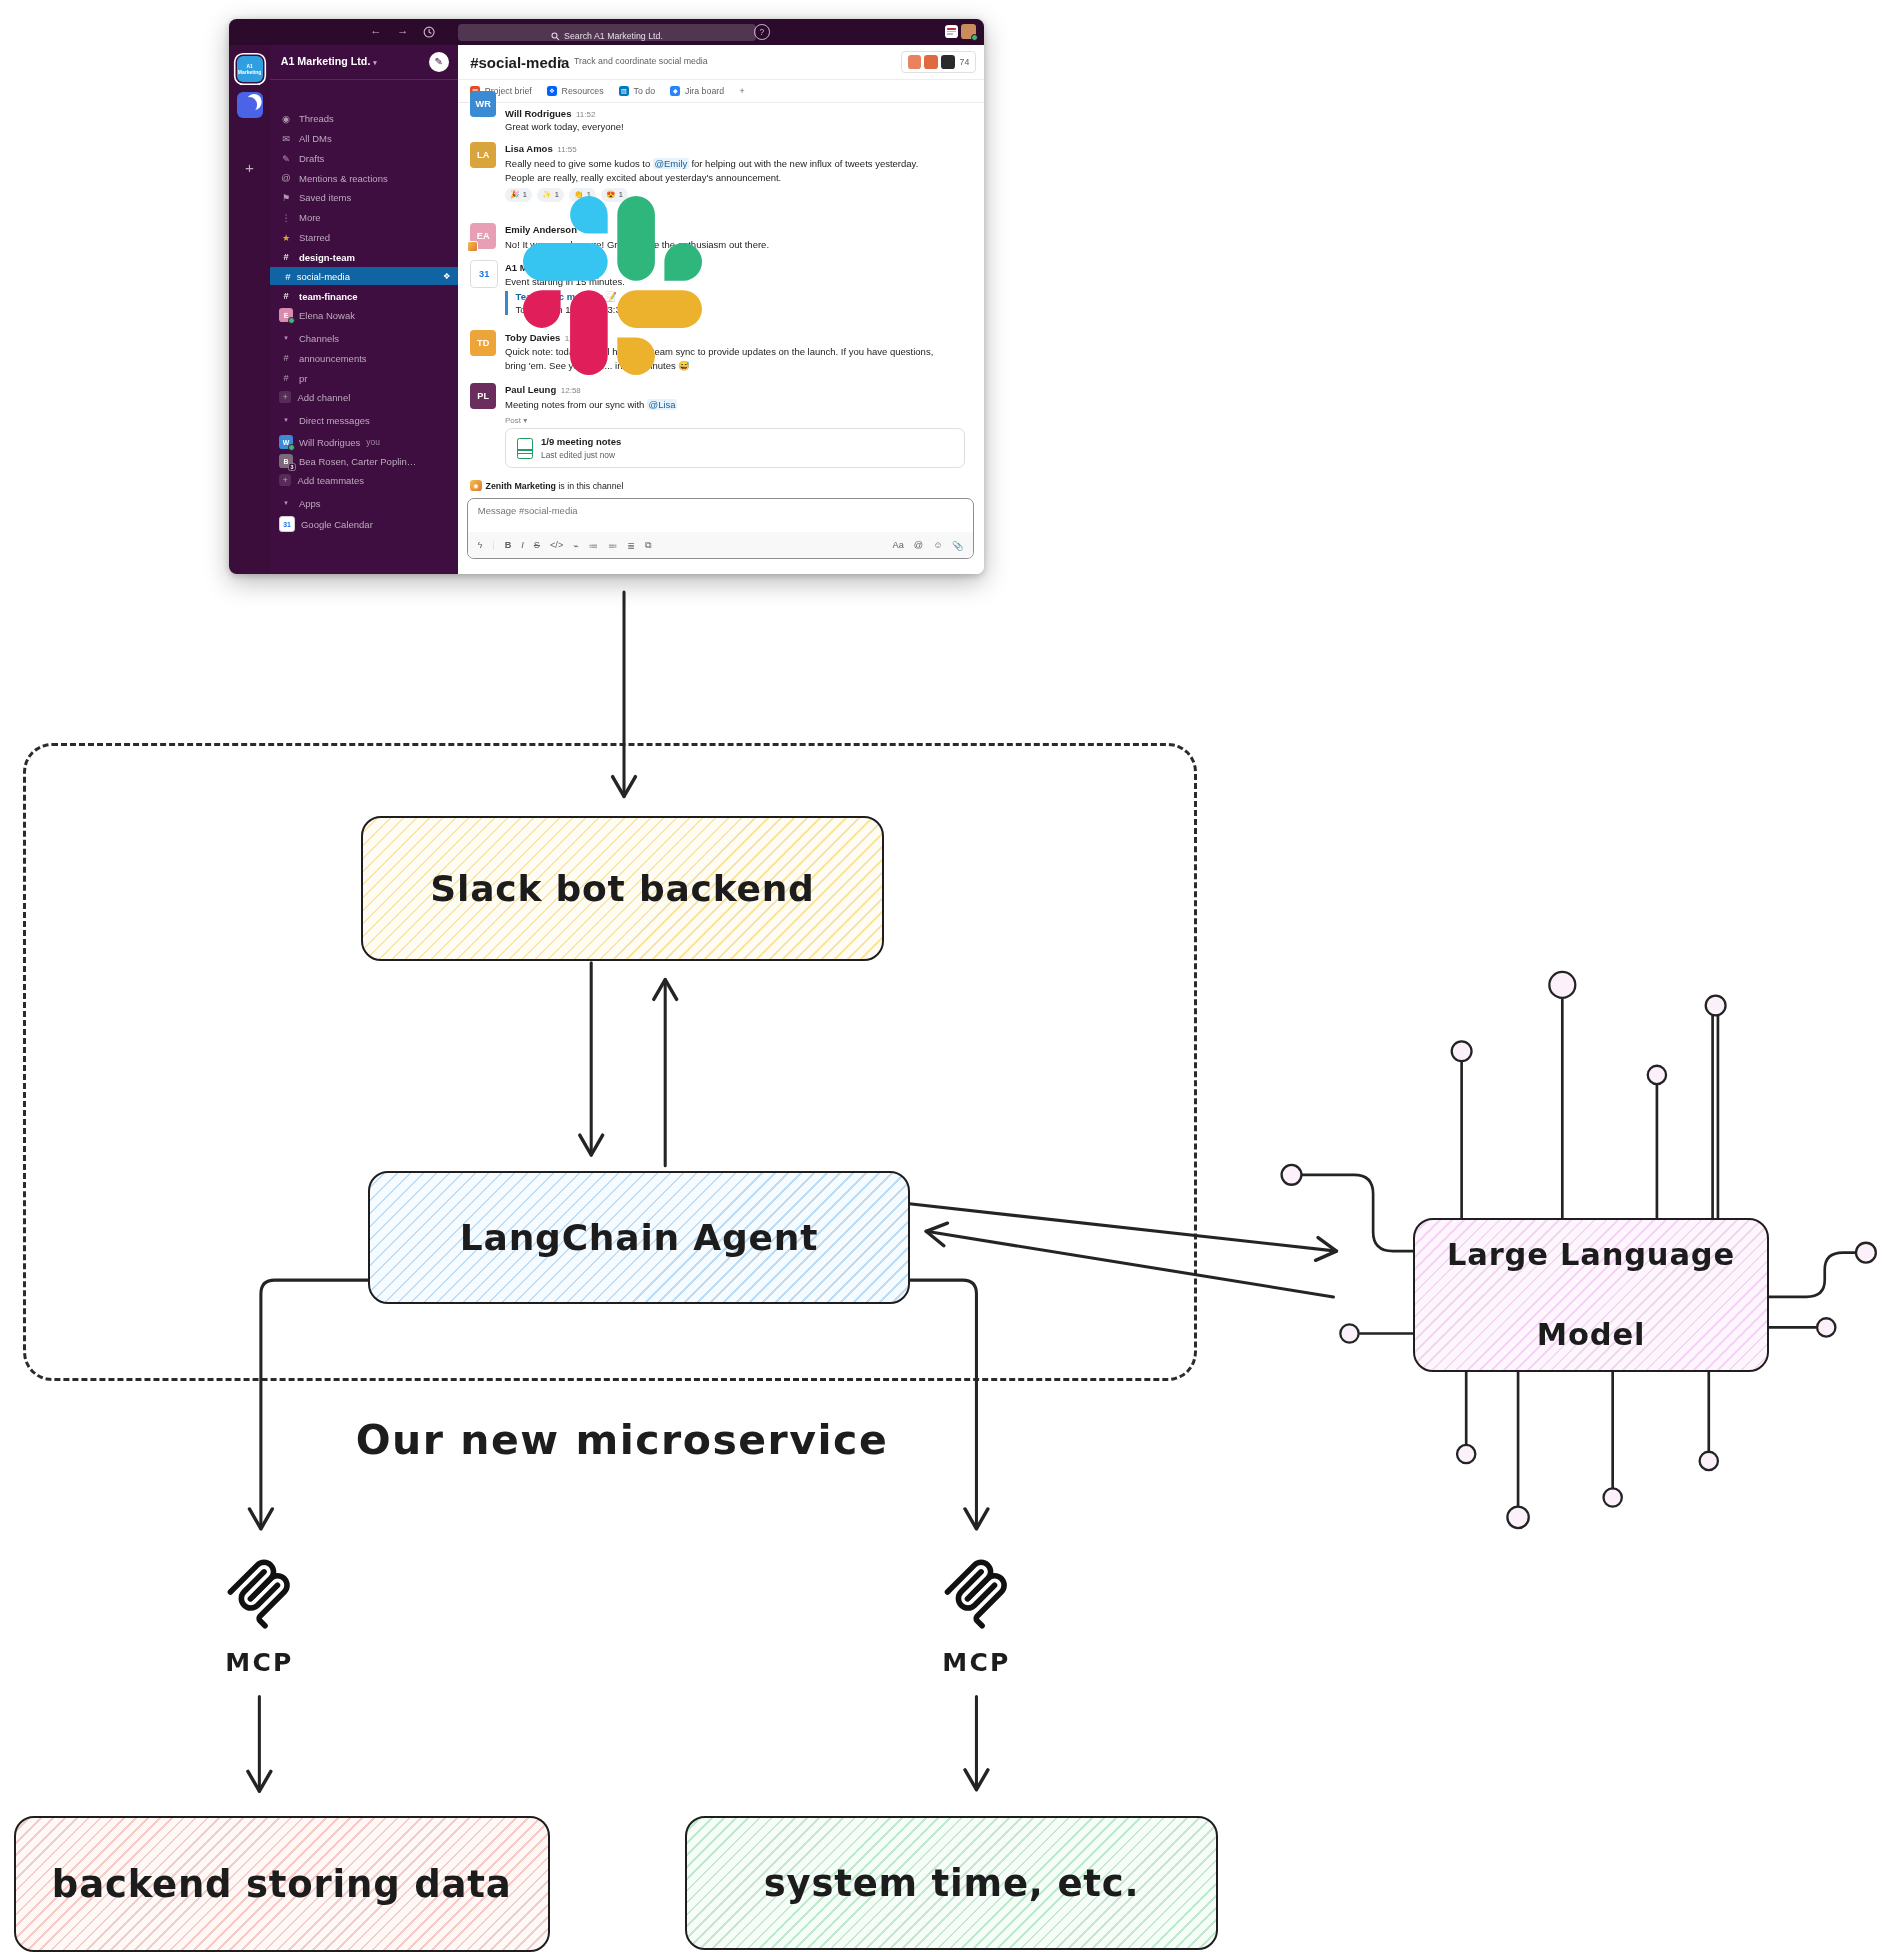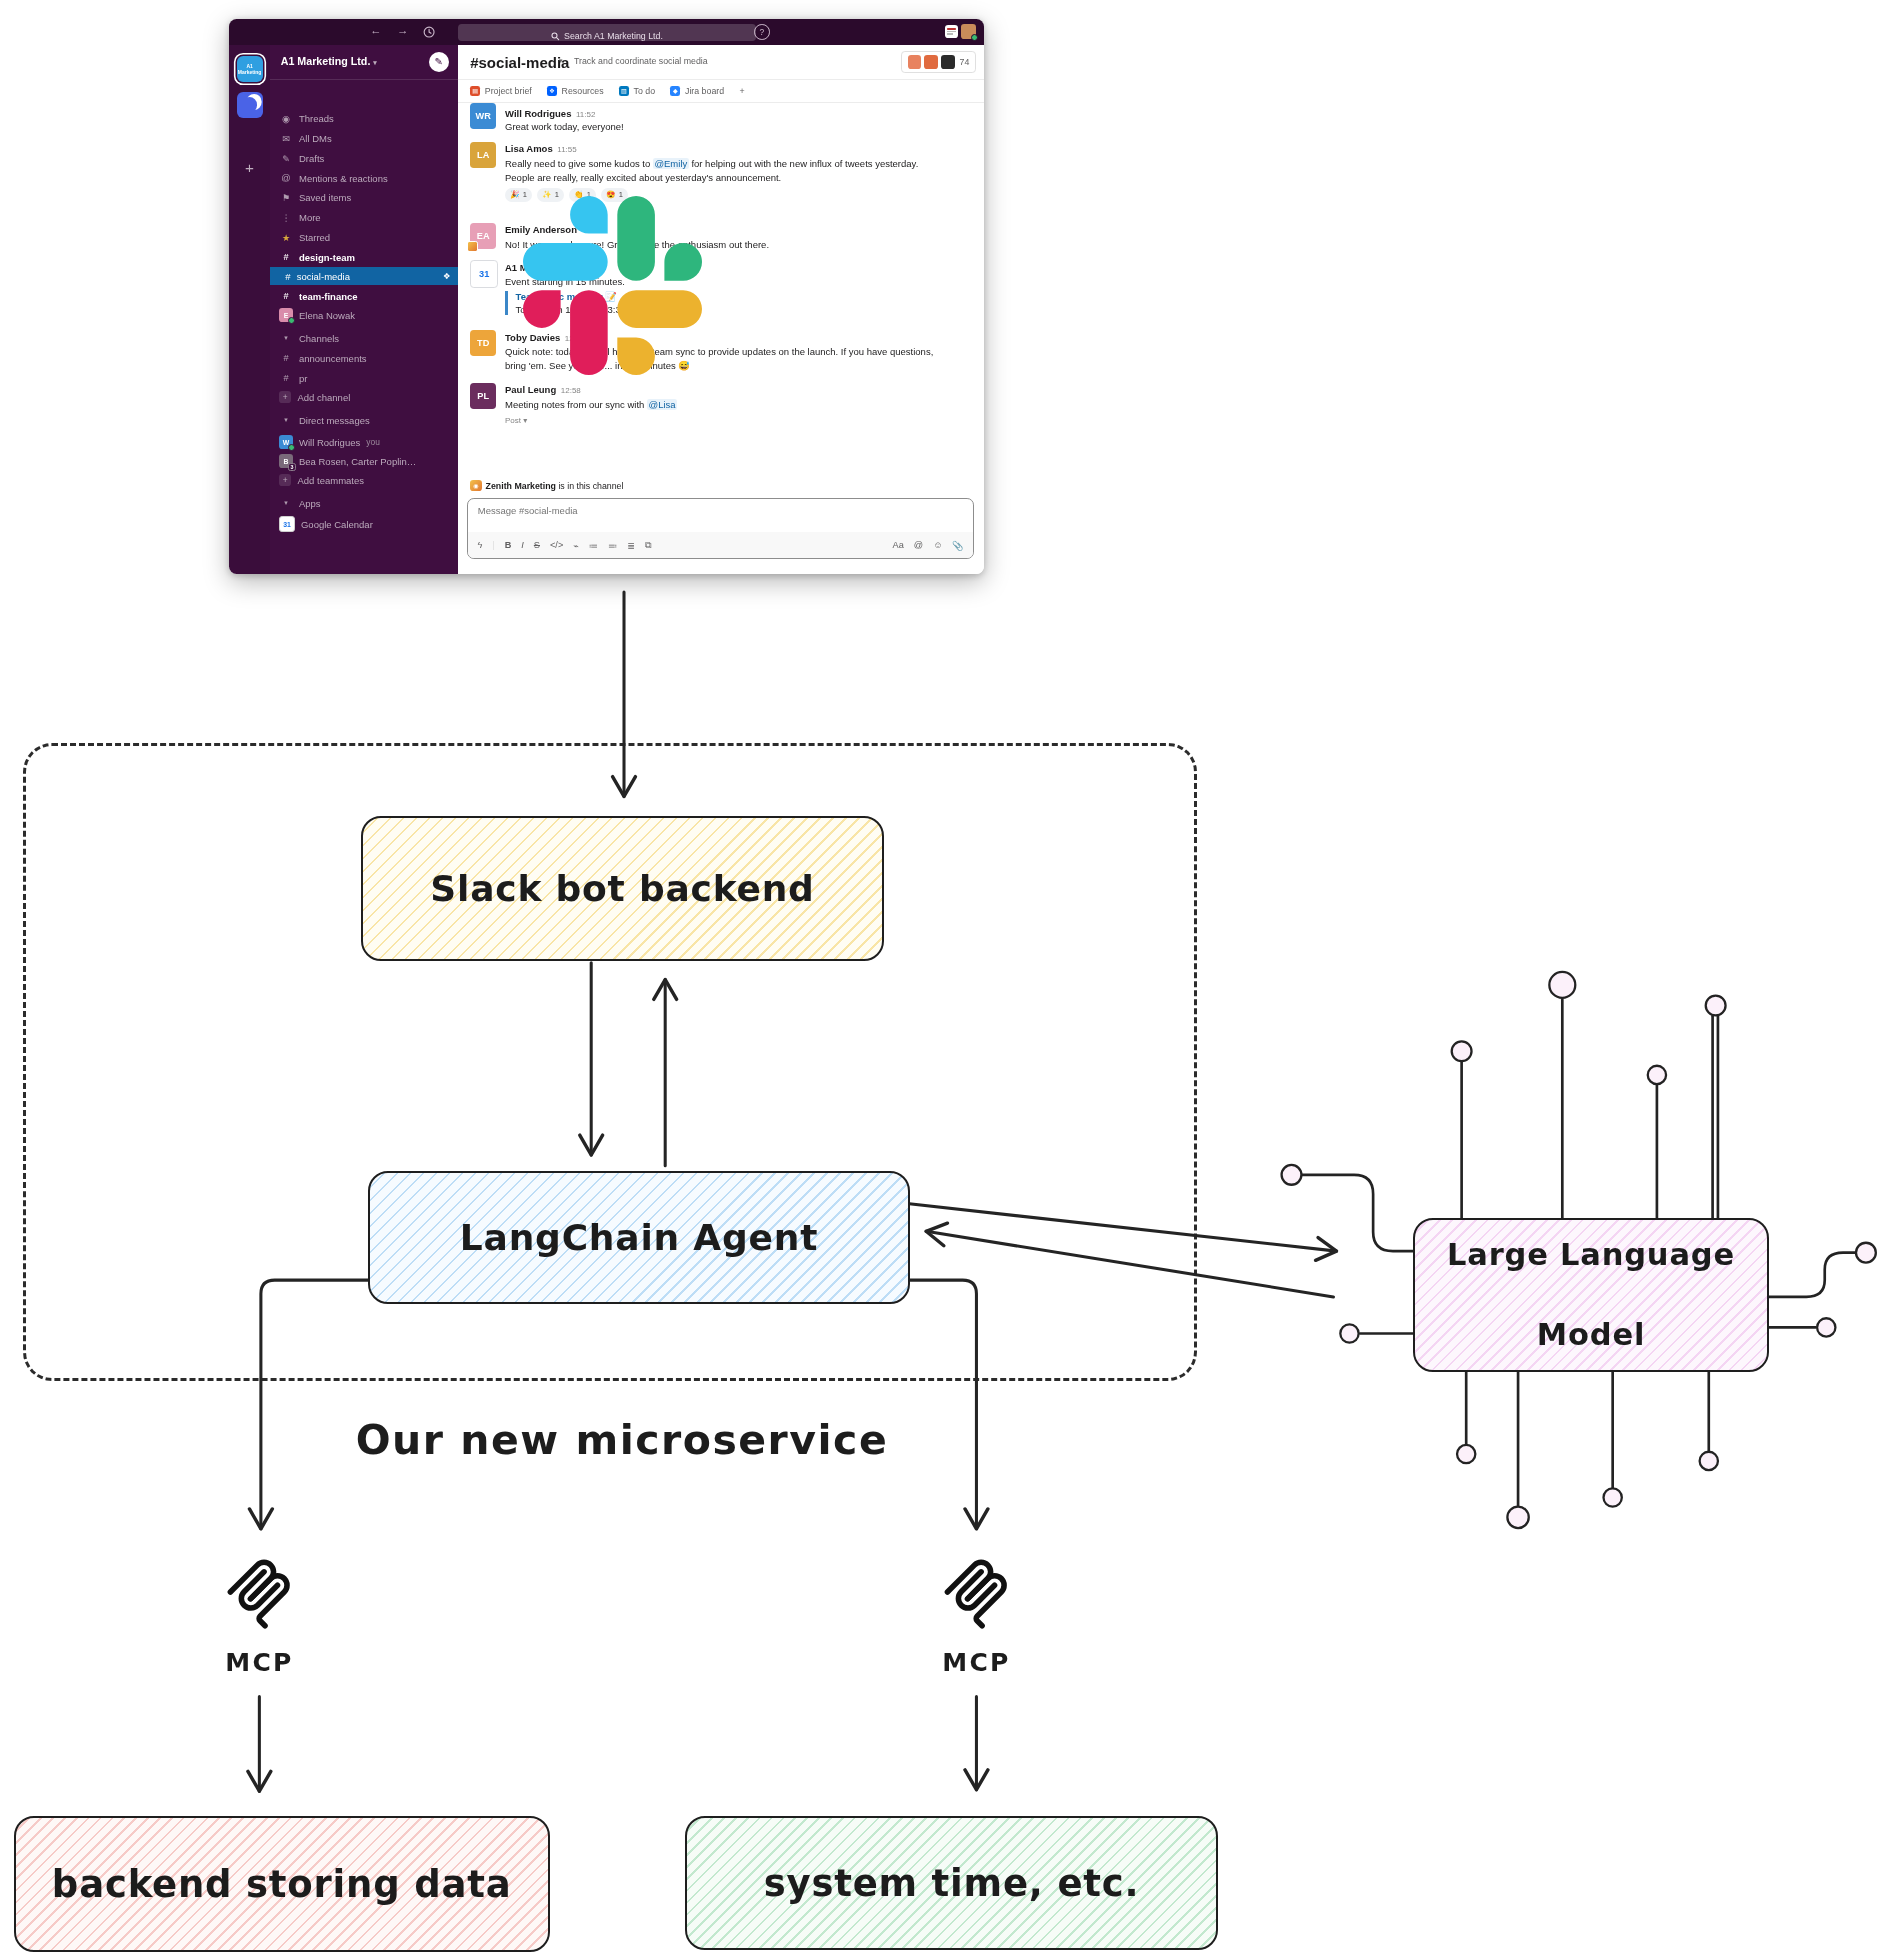--- a/index.html
+++ b/index.html
@@ -367,21 +367,21 @@
           <span class="tico" style="background:#0079BF;">▥</span>
           <span>To do</span>
           </span>
         <span class="tab">
           <span class="tico" style="background:#2684FF;">◆</span>
           <span>Jira board</span>
           </span>
         <span>+</span>
       </div>
 
-      <div class="msg-av" style="top:58px;background:#3b8bd4;">
+      <div class="msg-av" style="top:46px;background:#3b8bd4;">
         <span>WR</span>
         </div>
       <div class="mname" style="top:63px;">
         <span>Will Rodrigues</span><span class="mtime">11:52</span></div>
       <div class="mtext" style="top:76px;">Great work today, everyone!</div>
 
       <div class="msg-av" style="top:97px;background:#d9a43b;">
         <span>LA</span>
         </div>
       <div class="mname" style="top:98px;">
@@ -437,20 +437,25 @@
 
       <div class="msg-av" style="top:338px;background:#6b2d5e;">
         <span>PL</span>
         </div>
       <div class="mname" style="top:339px;">
         <span>Paul Leung</span><span class="mtime">12:58</span></div>
       <div class="mtext" style="top:354px;">
         <span>Meeting notes from our sync with </span><span class="mention">@Lisa</span></div>
       <div class="postlbl" style="top:371px;">
         <span>Post</span> <span>▾</span></div>
+      <div class="card" style="top:383px;">
+        <span class="cicon"></span>
+        <span class="ctitle">1/9 meeting notes</span>
+        <span class="csub">Last edited just now</span>
+      </div>
 
       <div class="zrow" style="top:435px;">
         <span class="zico">◉</span>
         <span><b>Zenith Marketing</b><span> is in this channel</span></span>
       </div>
 
       <div class="composer">
         <input type="text" placeholder="Message #social-media" style="">
         <div class="ctoolbar">
           <span class="tgroup">

